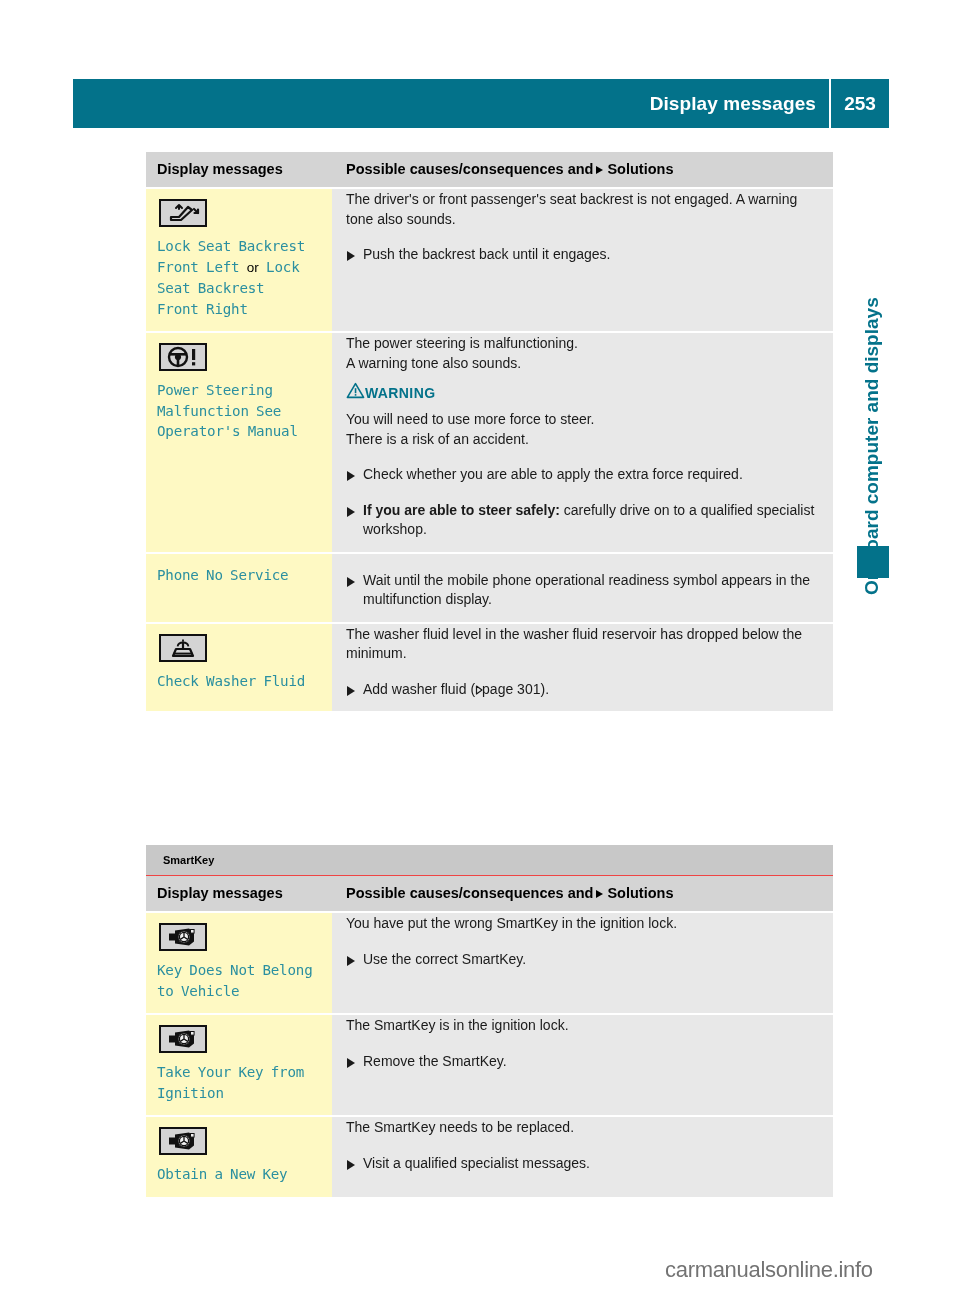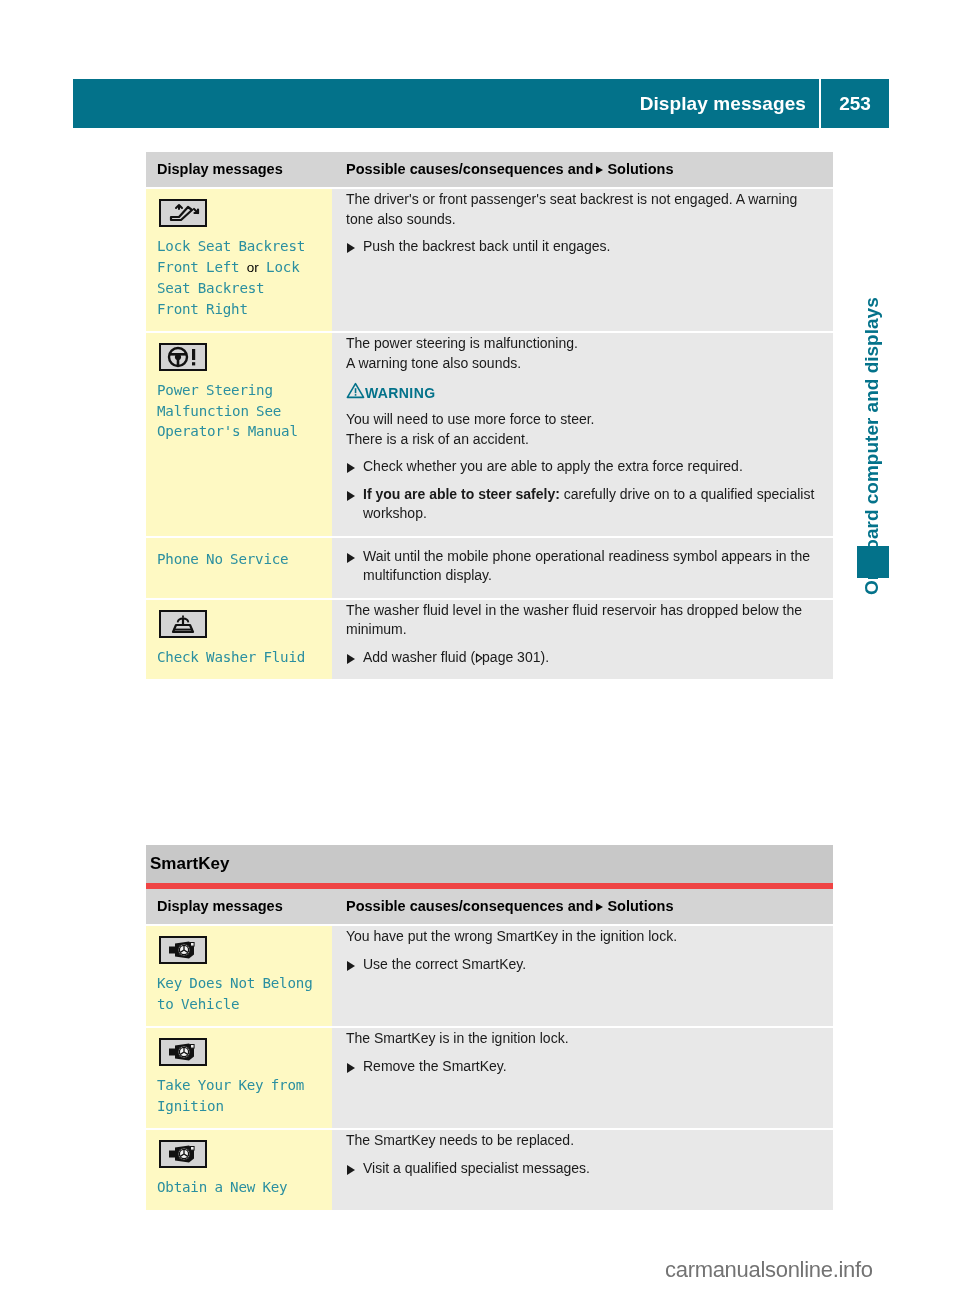--- a/index.html
+++ b/index.html
@@ -38,21 +38,21 @@
   }
   .header-sep {
     width: 2px;
     height: 49px;
     background: #ffffff;
   }
   .header-page {
     color: #ffffff;
     font-size: 19px;
     font-weight: bold;
-    width: 68px;
+    width: 58px;
     text-align: center;
     white-space: nowrap;
   }
 
   
   .side-tab {
     position: absolute;
     left: 855px;
     top: 175px;
     width: 34px;
@@ -126,25 +126,25 @@
   .col-head-text {
     font-size: 14.5px;
     font-weight: bold;
     color: #000000;
     line-height: 19px;
   }
 
   
   .row-section {
     background: #c8c8c8;
-    padding: 9px 4px;
-    font-size: 17px;
+    padding: 9px 17px;
+    font-size: 11px;
     font-weight: bold;
     color: #000000;
-    border-bottom: 6px solid #ef4444;
+    border-bottom: 1px solid #ef4444;
     box-sizing: border-box;
   }
 
   
   .disp-msg {
     font-family: "DejaVu Sans Mono", "Liberation Mono", monospace;
     font-size: 14.2px;
     line-height: 20.5px;
     color: #2a8fa0;
     letter-spacing: -0.2px;
@@ -160,21 +160,21 @@
   
   .body-text {
     font-size: 14px;
     line-height: 19.5px;
     color: #1a1a1a;
   }
 
   .bullet {
     position: relative;
     padding-left: 17px;
-    margin-top: 8px;
+    margin-top: 16px;
     font-size: 14px;
     line-height: 19.5px;
     color: #1a1a1a;
   }
   .bullet::before {
     content: "";
     position: absolute;
     left: 1px;
     top: 6px;
     width: 0;

